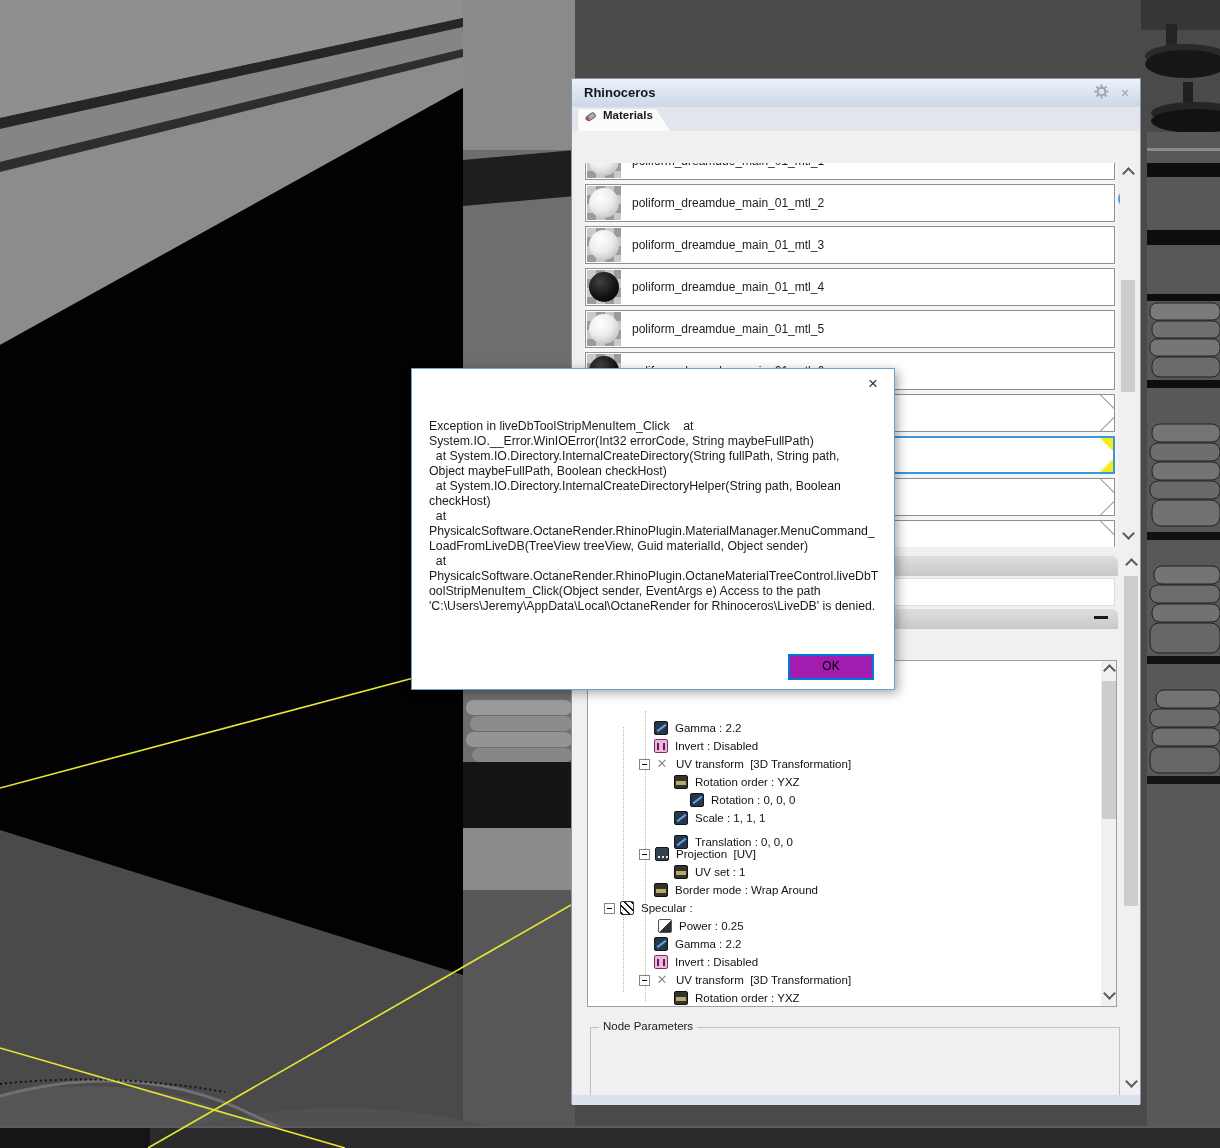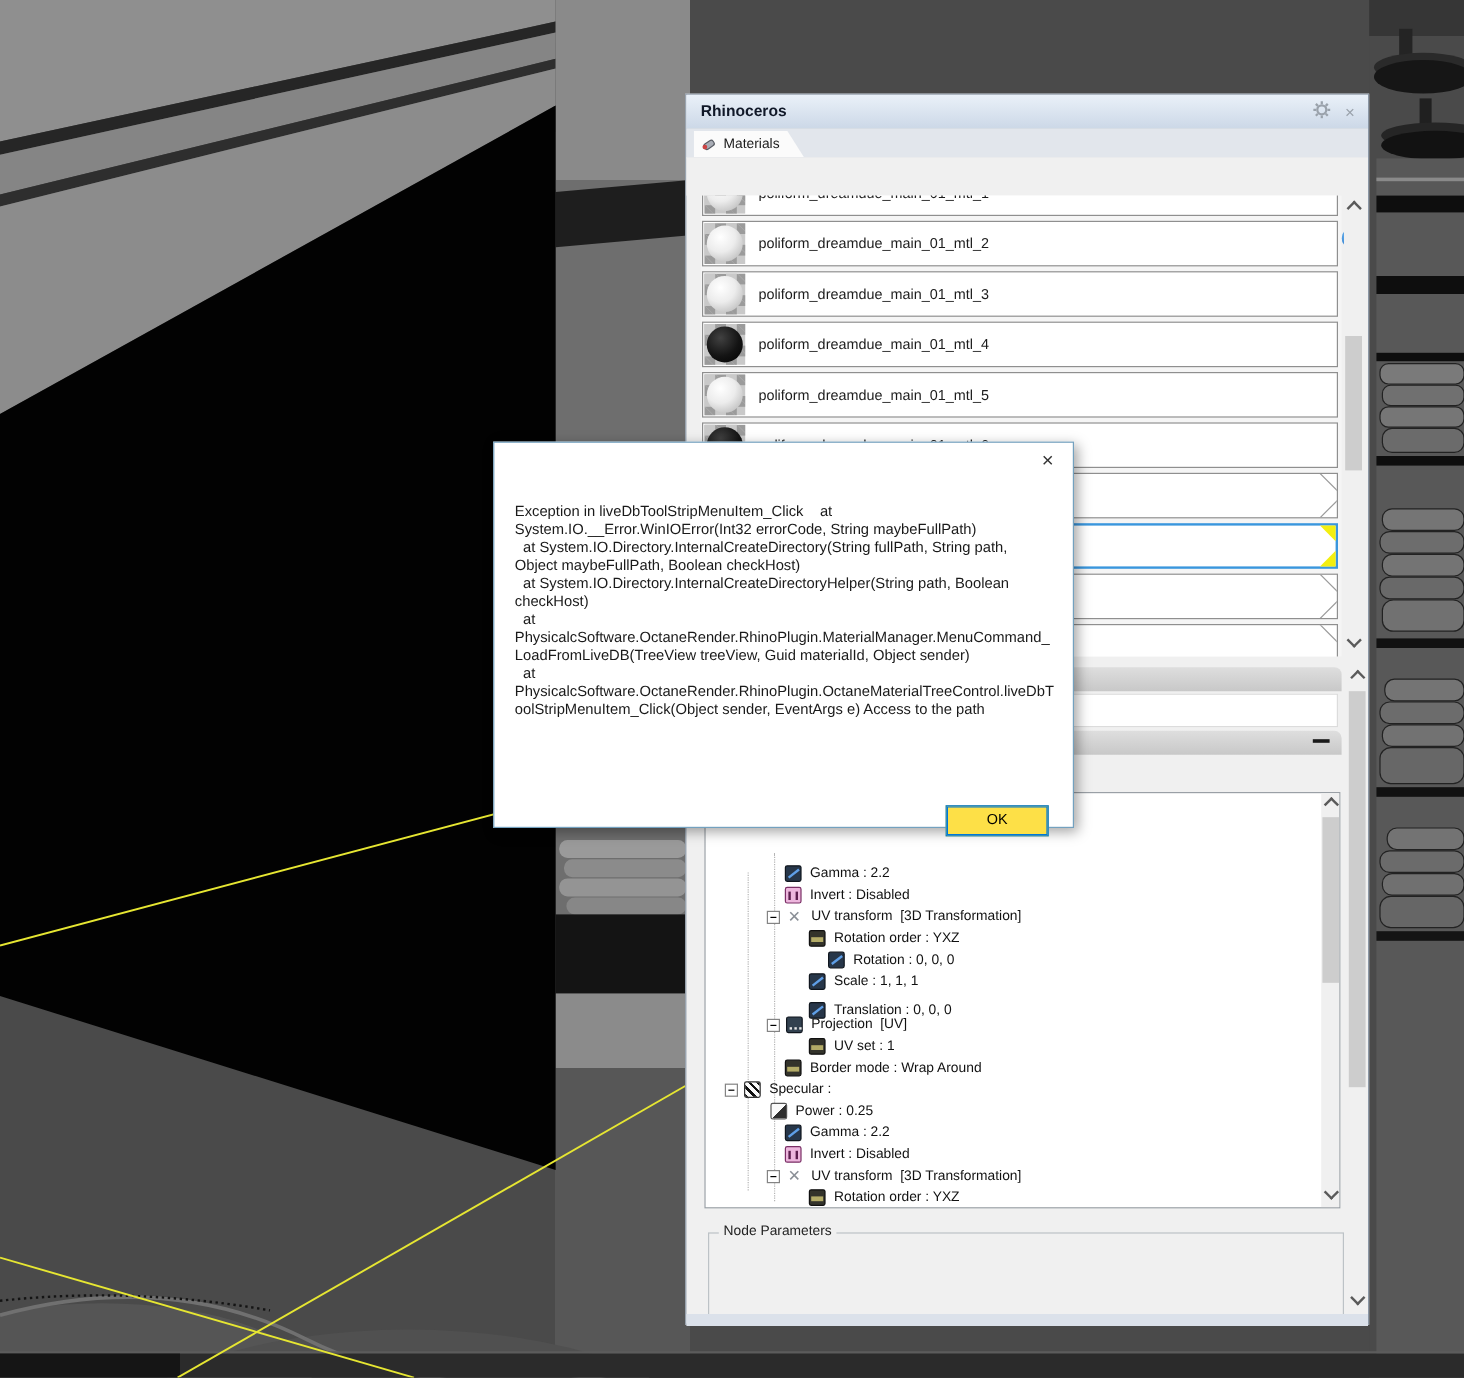--- a/index.html
+++ b/index.html
@@ -9,21 +9,21 @@
 
   
   #panel{position:absolute;left:571px;top:42px;width:570px;height:1026px;
          background:#f0f0f0;border:1px solid #8b97a5;box-sizing:border-box;z-index:10;margin-top:36px;}
   #titlebar{position:absolute;left:0;top:0;width:100%;height:28px;
             background:linear-gradient(#eaf1f9,#ccd8e7);border-bottom:1px solid #b4c0cf;}
   #titlebar .title{position:absolute;left:12px;top:6px;font-size:13px;font-weight:bold;color:#101828;}
   .tb-btn{position:absolute;top:5px;width:18px;height:18px;text-align:center;line-height:18px;color:#9aa2ab;cursor:default;}
   #tabstrip{position:absolute;left:0;top:28px;width:100%;height:24px;background:#e2e6ec;border-bottom:1px solid #cdd3da;}
   #tab-materials{position:absolute;left:6px;top:2px;height:22px;width:92px;background:#fbfbfb;
-                 clip-path:polygon(0 0,78px 0,92px 22px,0 22px);display:flex;align-items:center;padding-left:6px;box-sizing:border-box;}
+                 clip-path:polygon(0 0,78px 0,92px 22px,0 22px);display:flex;padding-left:6px;box-sizing:border-box;font-weight:bold;}
   #tab-materials .lbl{font-size:11.5px;color:#1a1a1a;margin-left:5px;}
   #toolbar{position:absolute;left:0;top:52px;width:100%;height:32px;background:#f0f0f0;}
   .nav-arrow{position:absolute;top:58px;width:20px;height:16px;}
   #searchbox{position:absolute;left:62px;top:56px;width:451px;height:24px;background:#fff;
              border:1px solid #919aa5;box-sizing:border-box;display:flex;align-items:center;}
   #searchbox .val{font-size:12px;color:#111;margin-left:4px;}
   #help-btn{position:absolute;left:546px;top:59px;width:17px;height:17px;border-radius:50%;
             background:radial-gradient(circle at 35% 30%,#6db7f2,#1c6ac0);color:#fff;font-size:12px;font-weight:bold;
             text-align:center;line-height:17px;}
   
@@ -81,21 +81,21 @@
   #nodeparams{position:absolute;left:18px;top:948px;width:528px;height:68px;border:1px solid #bcc2c6;}
   #nodeparams .gp-label{position:absolute;left:8px;top:-8px;background:#f0f0f0;padding:0 4px;font-size:11.5px;color:#222;}
   #panel-bottom{position:absolute;left:0;top:1016px;width:100%;height:10px;background:#dbe1ea;}
 
   
   #dialog{position:absolute;left:411px;top:368px;width:482px;height:320px;background:#fff;
           border:1px solid #73a1bf;box-shadow:3px 3px 10px rgba(0,0,0,.35);z-index:20;}
   #dlg-close{position:absolute;right:10px;top:4px;font-size:17px;color:#333;width:22px;height:22px;text-align:center;line-height:22px;}
   #dlg-text{position:absolute;left:17px;top:50px;width:452px;font-size:12.3px;color:#1a1a1a;}
   #dlg-text .ln{white-space:pre;height:15px;line-height:15px;}
-  #dlg-ok{position:absolute;left:376px;top:302px;width:84px;height:24px;background:#fde047;
+  #dlg-ok{position:absolute;left:376px;top:285px;width:84px;height:24px;background:#a21caf;
           border:1px solid #0078d7;box-shadow:inset 0 0 0 1px #0078d7;font-size:12px;color:#000;
           text-align:center;line-height:22px;}
 </style>
 </head>
 <body>
 
 <div id="stage">
 
   <svg id="viewport-svg" width="1220" height="1148" viewBox="0 0 1220 1148">
     <rect x="0" y="0" width="1220" height="1148" fill="#4a4a4a"></rect>
@@ -346,21 +346,21 @@
       </div>
       <div class="trow" style="left:66px;top:220px;">
         <span class="ticon enum"></span>
         <span class="tlabel">Border mode : Wrap Around</span>
       </div>
       <div class="trow" style="left:16px;top:238px;">
         <span class="exp"></span>
         <span class="ticon spec"></span>
         <span class="tlabel">Specular :</span>
       </div>
-      <div class="trow" style="left:54px;top:256px;">
+      <div class="trow" style="left:70px;top:256px;">
         <span class="ticon power"></span>
         <span class="tlabel">Power : 0.25</span>
       </div>
       <div class="trow" style="left:66px;top:274px;">
         <span class="ticon curve"></span>
         <span class="tlabel">Gamma : 2.2</span>
       </div>
       <div class="trow" style="left:66px;top:292px;">
         <span class="ticon invert"></span>
         <span class="tlabel">Invert : Disabled</span>
@@ -410,17 +410,18 @@
       <div class="ln">  at System.IO.Directory.InternalCreateDirectory(String fullPath, String path,</div>
       <div class="ln">Object maybeFullPath, Boolean checkHost)</div>
       <div class="ln">  at System.IO.Directory.InternalCreateDirectoryHelper(String path, Boolean</div>
       <div class="ln">checkHost)</div>
       <div class="ln">  at</div>
       <div class="ln">PhysicalcSoftware.OctaneRender.RhinoPlugin.MaterialManager.MenuCommand_</div>
       <div class="ln">LoadFromLiveDB(TreeView treeView, Guid materialId, Object sender)</div>
       <div class="ln">  at</div>
       <div class="ln">PhysicalcSoftware.OctaneRender.RhinoPlugin.OctaneMaterialTreeControl.liveDbT</div>
       <div class="ln">oolStripMenuItem_Click(Object sender, EventArgs e) Access to the path</div>
+      <div class="ln">'C:\Users\Jeremy\AppData\Local\OctaneRender for Rhinoceros\LiveDB' is denied.</div>
     </div>
     <div id="dlg-ok">OK</div>
   </div>
 
 </div>
 
 </body></html>

